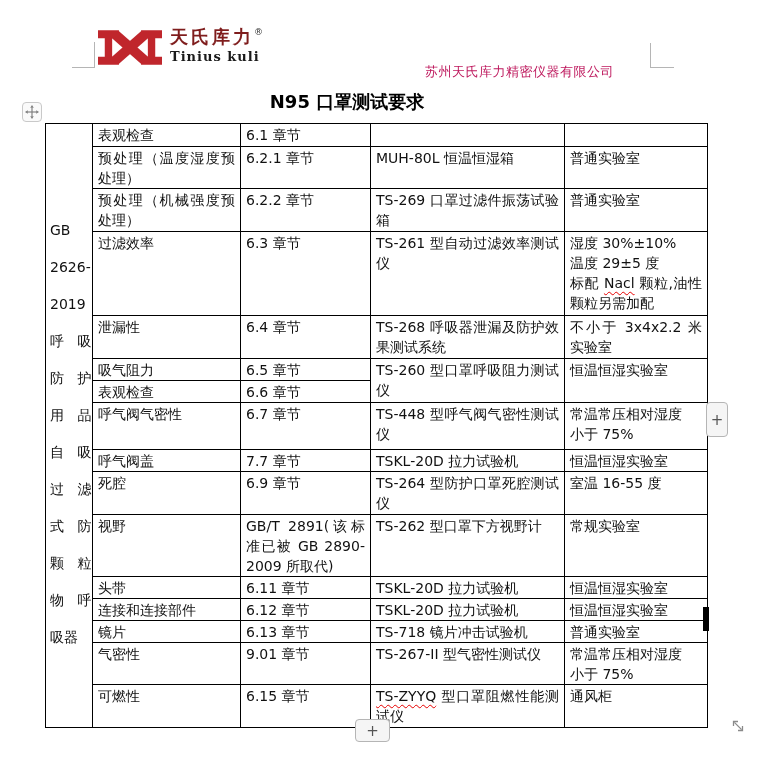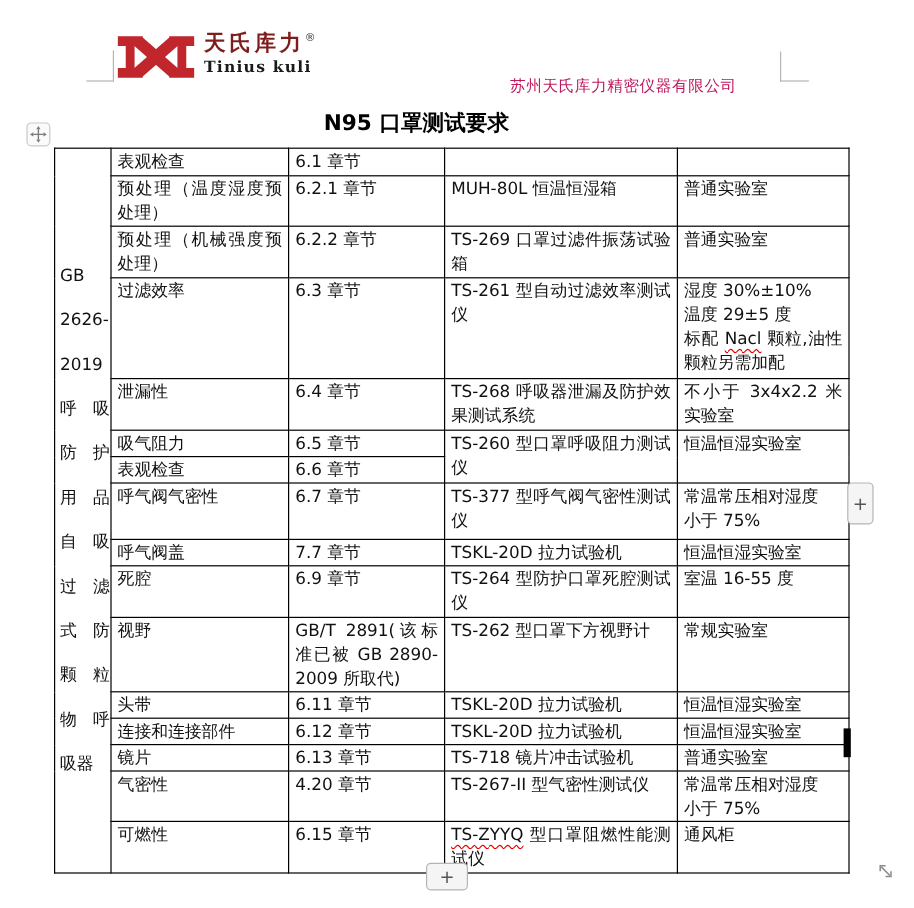--- a/index.html
+++ b/index.html
@@ -205,21 +205,21 @@
         </td>
   </tr>
   <tr class="r7">
     <td>
           <div class="cv">呼气阀气密性</div>
         </td>
     <td>
           <div class="cv">6.7 章节</div>
         </td>
     <td>
-          <div class="cv">TS-377 型呼气阀气密性测试仪</div>
+          <div class="cv">TS-448 型呼气阀气密性测试仪</div>
         </td>
     <td>
           <div class="cv">常温常压相对湿度
 小于 75%</div>
         </td>
   </tr>
   <tr class="r8">
     <td>
           <div class="cv">呼气阀盖</div>
         </td>
@@ -301,21 +301,21 @@
         </td>
     <td>
           <div class="cv">普通实验室</div>
         </td>
   </tr>
   <tr class="r14">
     <td>
           <div class="cv">气密性</div>
         </td>
     <td>
-          <div class="cv">4.20 章节</div>
+          <div class="cv">9.01 章节</div>
         </td>
     <td>
           <div class="cv">TS-267-II 型气密性测试仪</div>
         </td>
     <td>
           <div class="cv">常温常压相对湿度
 小于 75%</div>
         </td>
   </tr>
   <tr class="r15">

